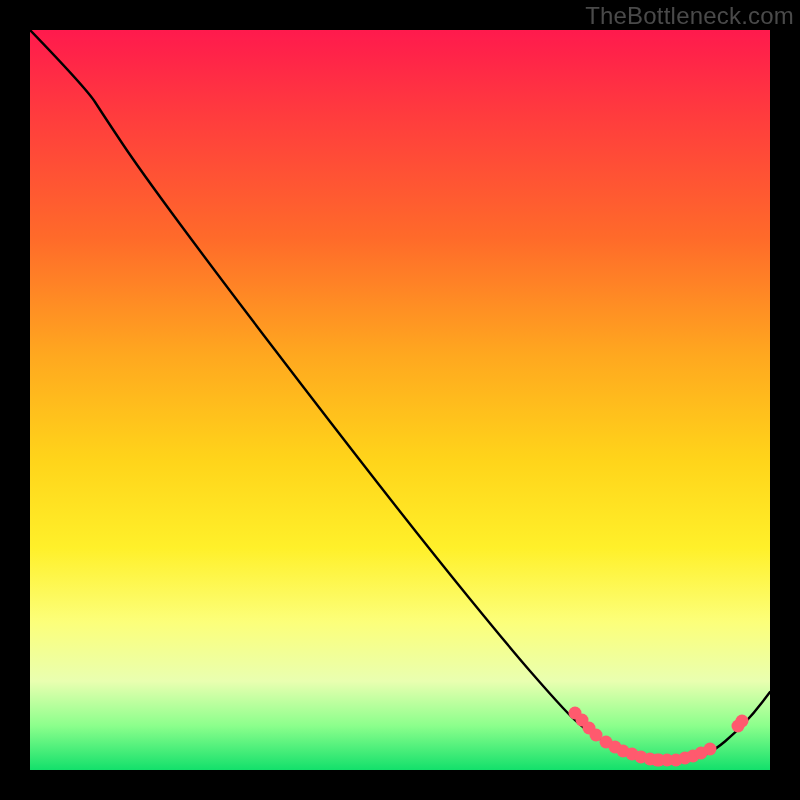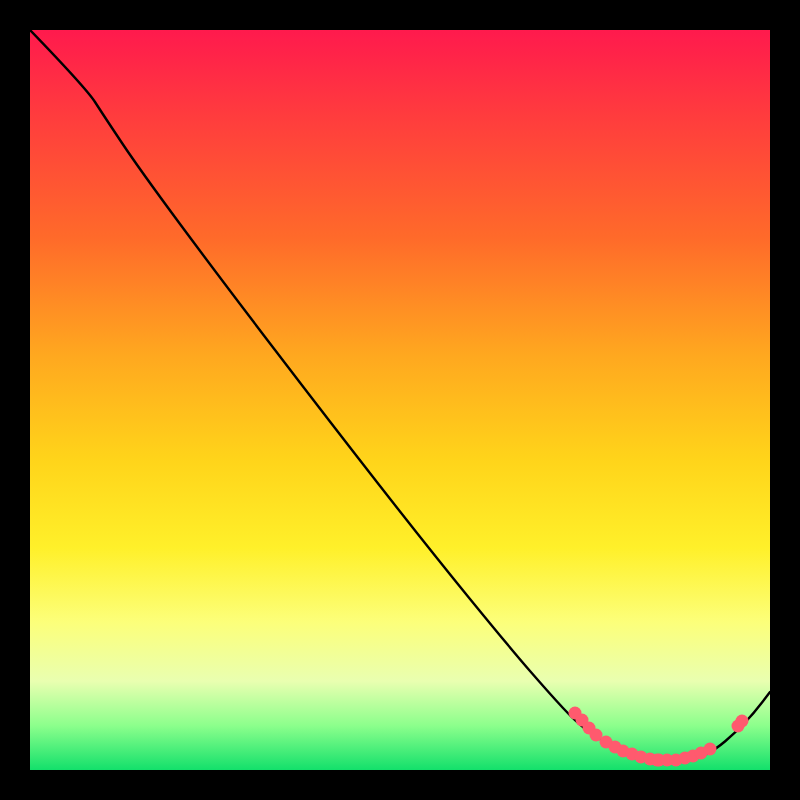--- a/index.html
+++ b/index.html
@@ -54,20 +54,21 @@
     font-size: 24px;
     font-weight: 400;
     letter-spacing: 0.2px;
     user-select: none;
   }
 </style>
 </head>
 <body>
 
 <div class="frame">
+  <div class="watermark">TheBottleneck.com</div>
 
   <div class="plot">
     <svg class="curve" viewBox="0 0 740 740" preserveAspectRatio="none">
       <path id="curve-path" fill="none" stroke="#000000" stroke-width="2.4" stroke-linejoin="round" stroke-linecap="round" d="M 0 0 Q 56 58 65 72 Q 74 86 92 113 Q 110 140 150 194 Q 190 248 245 320 Q 300 392 350 456 Q 400 520 440 569 Q 480 618 500 641 Q 520 664 533 678 Q 546 692 556 699.5 Q 566 707 576 712.5 Q 586 718 595.5 722.5 Q 605 727 615 729.5 Q 625 732 634 732.5 Q 643 733 653.5 731.5 Q 664 730 674.5 725 Q 685 720 695.5 711 Q 706 702 715 692.5 Q 724 683 732 672.5 L 740 662"></path>
       <g id="dots">
           <circle cx="545" cy="683" r="6.5" fill="#ff5a6e"></circle>
           <circle cx="552" cy="690" r="6.5" fill="#ff5a6e"></circle>
           <circle cx="559" cy="698" r="6.5" fill="#ff5a6e"></circle>
           <circle cx="566" cy="705" r="6.5" fill="#ff5a6e"></circle>
           <circle cx="576" cy="712" r="6.5" fill="#ff5a6e"></circle>

